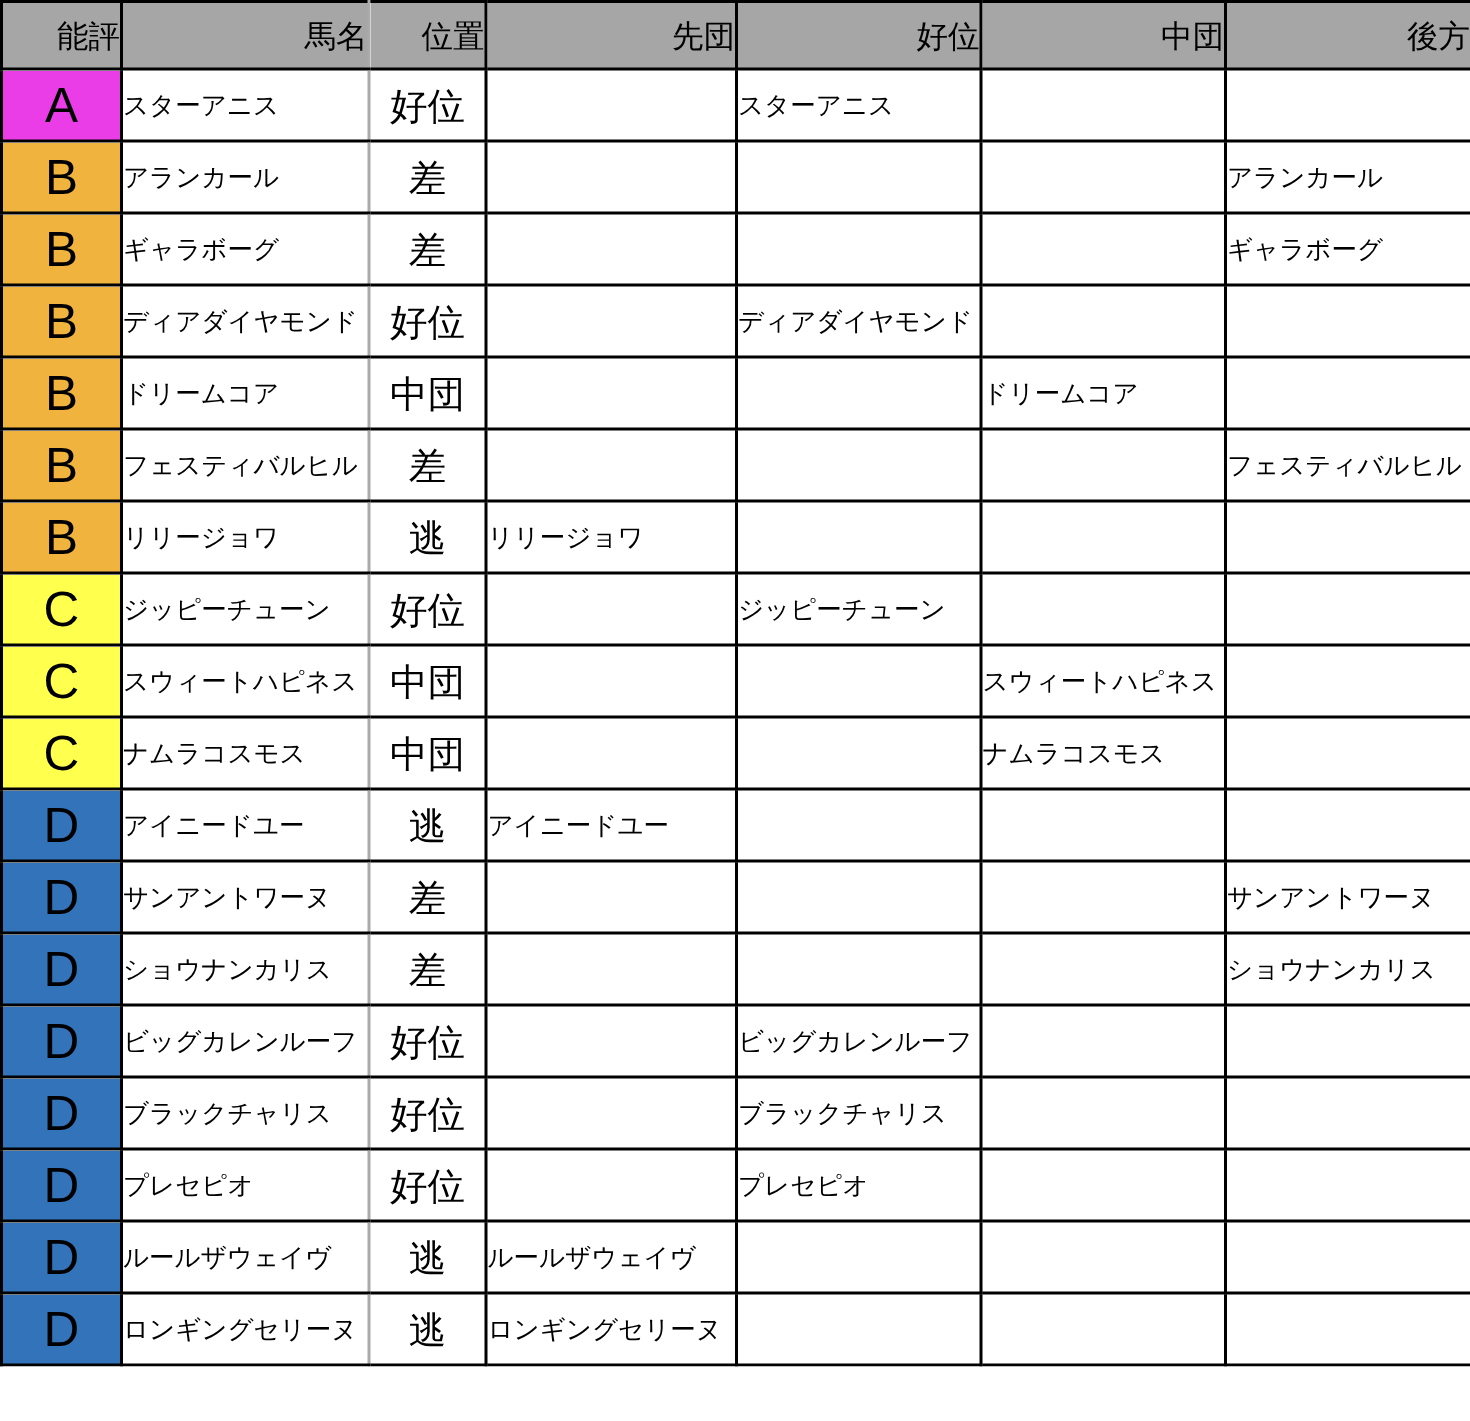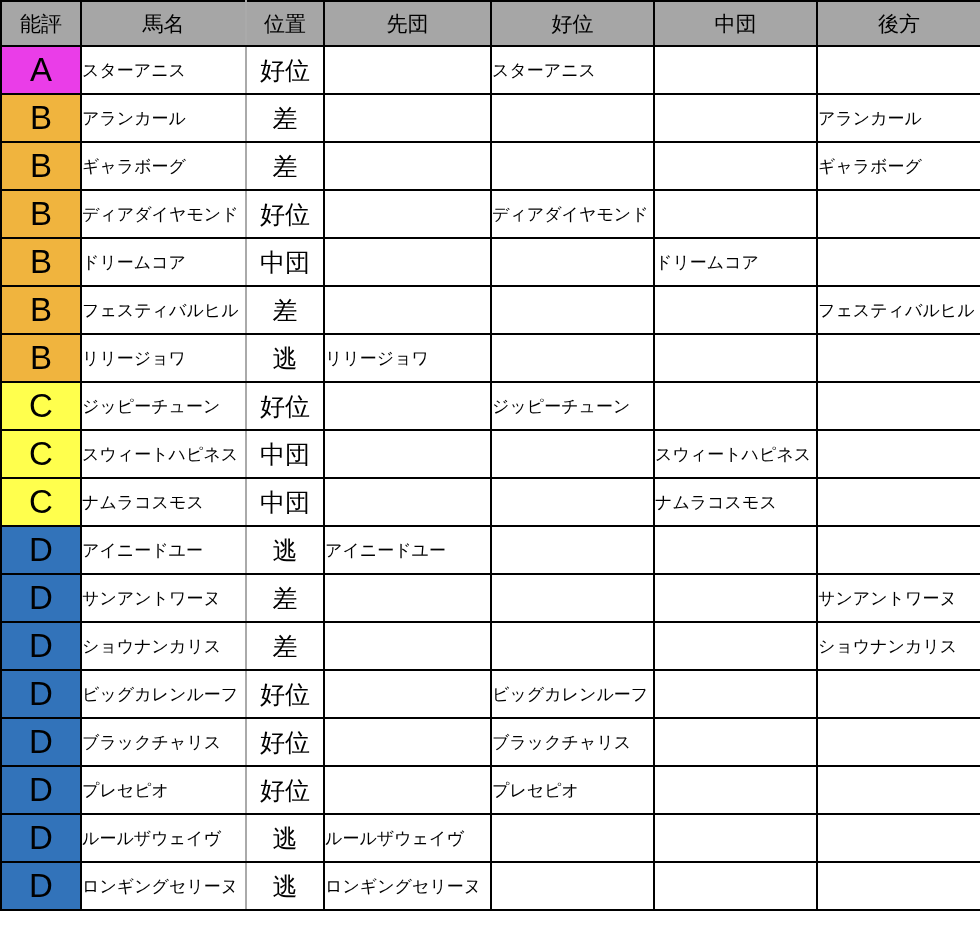--- a/index.html
+++ b/index.html
@@ -26,21 +26,21 @@
 
   
   table.grid th.col-name, table.grid td.name { border-right-color: #aaaaaa; }
   table.grid th.col-pos,  table.grid td.pos  { border-left-color: #aaaaaa; }
 
   thead th {
     background: #a6a6a6;
     height: 43px;
     font-size: 21px;
     font-weight: normal;
-    text-align: center;
+    text-align: right;
   }
   tbody tr { height: 48px; }
 
   td.rating {
     text-align: center;
     font-size: 33px;
   }
   td.name {
     font-size: 17px;
     padding-left: 8px;

